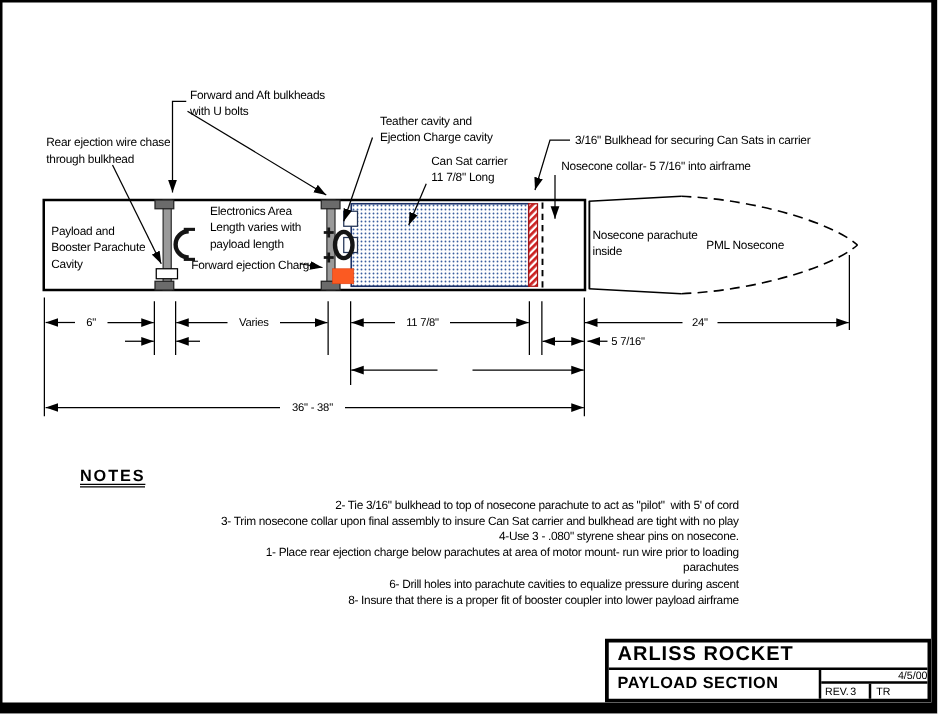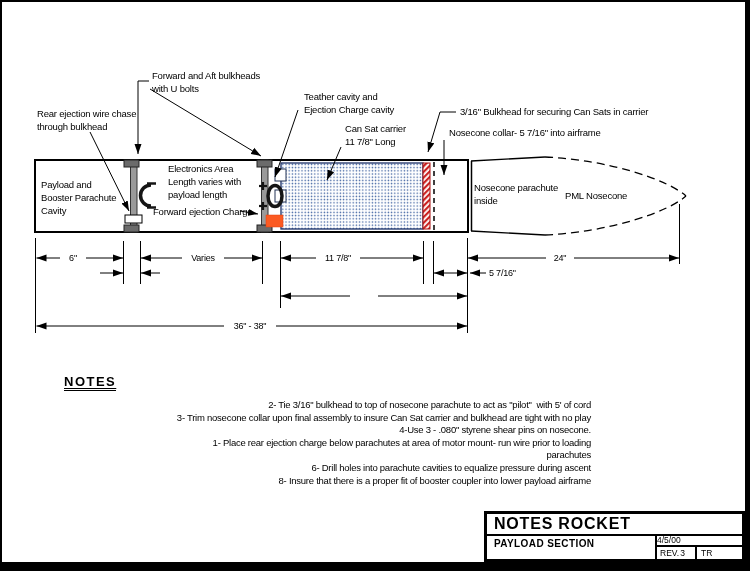--- a/index.html
+++ b/index.html
@@ -17,24 +17,24 @@
                  text-decoration:underline;text-underline-offset:2px;
                  border-bottom:1px solid #000;padding-bottom:1px;}
   .notes-lines{position:absolute;left:7px;top:27px;width:520px;}
   .note-line{font-size:9.5px;line-height:12.6px;letter-spacing:-0.25px;white-space:pre;}
   
   .titleblock{position:absolute;left:484px;top:511px;width:261px;height:51px;
               box-sizing:border-box;border:3px solid #000;background:#fff;}
   .tb-row1{height:22px;border-bottom:2px solid #000;box-sizing:border-box;
            line-height:20px;font-weight:bold;font-size:16px;letter-spacing:0.8px;padding-left:7px;}
   .tb-row2{display:flex;height:23px;}
-  .tb-name{flex:1;font-weight:bold;font-size:10px;letter-spacing:0.4px;padding:2px 0 0 7px;}
+  .tb-name{flex:1;font-weight:bold;font-size:13px;letter-spacing:0.4px;padding:2px 0 0 7px;}
   .tb-right{width:87px;border-left:2px solid #000;box-sizing:border-box;display:flex;flex-direction:column;}
   .tb-date{height:11px;border-bottom:2px solid #000;box-sizing:border-box;
-           font-size:8.5px;line-height:9px;text-align:left;}
+           font-size:8.5px;line-height:9px;text-align:right;}
   .tb-rev{flex:1;display:flex;font-size:8.5px;}
   .tb-rev-left{width:40px;border-right:2px solid #000;box-sizing:border-box;display:flex;
                justify-content:space-between;align-items:center;padding:0 10px 0 3px;}
   .tb-tr{flex:1;display:flex;align-items:center;padding-left:4px;}
 </style>
 </head>
 <body>
 
 <div class="canvas">
   <div class="sheet"></div>
@@ -181,21 +181,21 @@
       <div class="note-line">3- Trim nosecone collar upon final assembly to insure Can Sat carrier and bulkhead are tight with no play</div>
       <div class="note-line">4-Use 3 - .080" styrene shear pins on nosecone.</div>
       <div class="note-line">1- Place rear ejection charge below parachutes at area of motor mount- run wire prior to loading</div>
       <div class="note-line">       parachutes</div>
       <div class="note-line">6- Drill holes into parachute cavities to equalize pressure during ascent</div>
       <div class="note-line">8- Insure that there is a proper fit of booster coupler into lower payload airframe</div>
     </div>
   </div>
 
   <div class="titleblock">
-    <div class="tb-row1">NOTES ROCKET</div>
+    <div class="tb-row1">ARLISS ROCKET</div>
     <div class="tb-row2">
       <div class="tb-name">PAYLOAD SECTION</div>
       <div class="tb-right">
         <div class="tb-date">4/5/00</div>
         <div class="tb-rev">
           <div class="tb-rev-left">
             <span>REV.</span>
             <span>3</span>
           </div>
           <div class="tb-tr">

